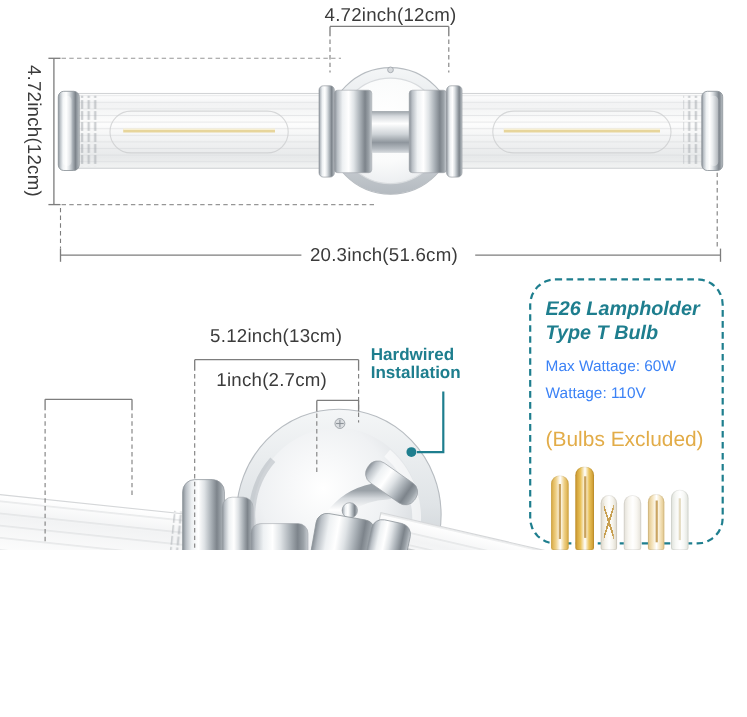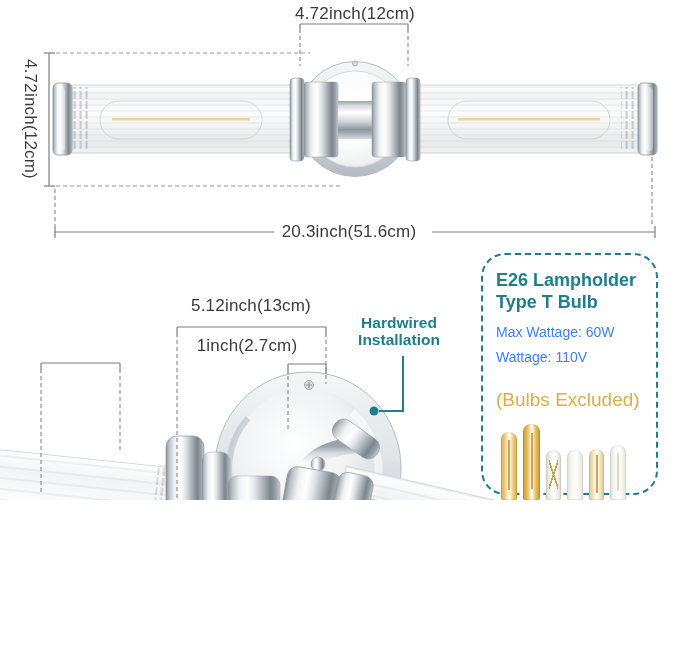--- a/index.html
+++ b/index.html
@@ -9,29 +9,29 @@
   }
   .art { position:absolute; left:0; top:0; }
   .dim {
     position:absolute; color:var(--dim-text,#3b3b3b); font-size:17px;
     white-space:nowrap; letter-spacing:0.2px;
   }
   .center { text-align:center; }
   .right { text-align:center; }
   .rot90 { transform:rotate(90deg); transform-origin:center center; }
   .hardwired {
-    position:absolute; left:337px; top:314px; width:124px; text-align:center;
+    position:absolute; left:337px; top:314px; width:124px; text-align:left;
     color:var(--teal,#1e7e8e); font-weight:bold; font-size:15.5px; line-height:17px;
   }
   .info-card {
     position:absolute; left:481px; top:253px; width:177px; height:242px;
     box-sizing:border-box; border:2px dashed var(--teal,#1e7e8e); border-radius:24px;
     padding:15px 8px 10px 13px; background:#fff;
   }
-  .info-title { color:var(--teal,#1e7e8e); font-weight:bold; font-size:18px; line-height:21.5px; }
+  .info-title { color:var(--teal,#1e7e8e); font-weight:bold; font-size:18px; line-height:21.5px;font-style:italic; }
   .spec { color:#3b82f6; font-size:14px; margin-top:11px; }
   .spec + .spec { margin-top:9px; }
   .note { color:var(--gold,#e5b14c); font-size:19px; margin-top:24px; }
   .bulb-row {
     display:flex; align-items:flex-end; gap:6px; margin-top:9px; height:90px;
     padding-left:5px;
   }
   .bulb { display:flex; flex-direction:column; align-items:center; }
   .glass {
     position:relative; box-sizing:border-box;

